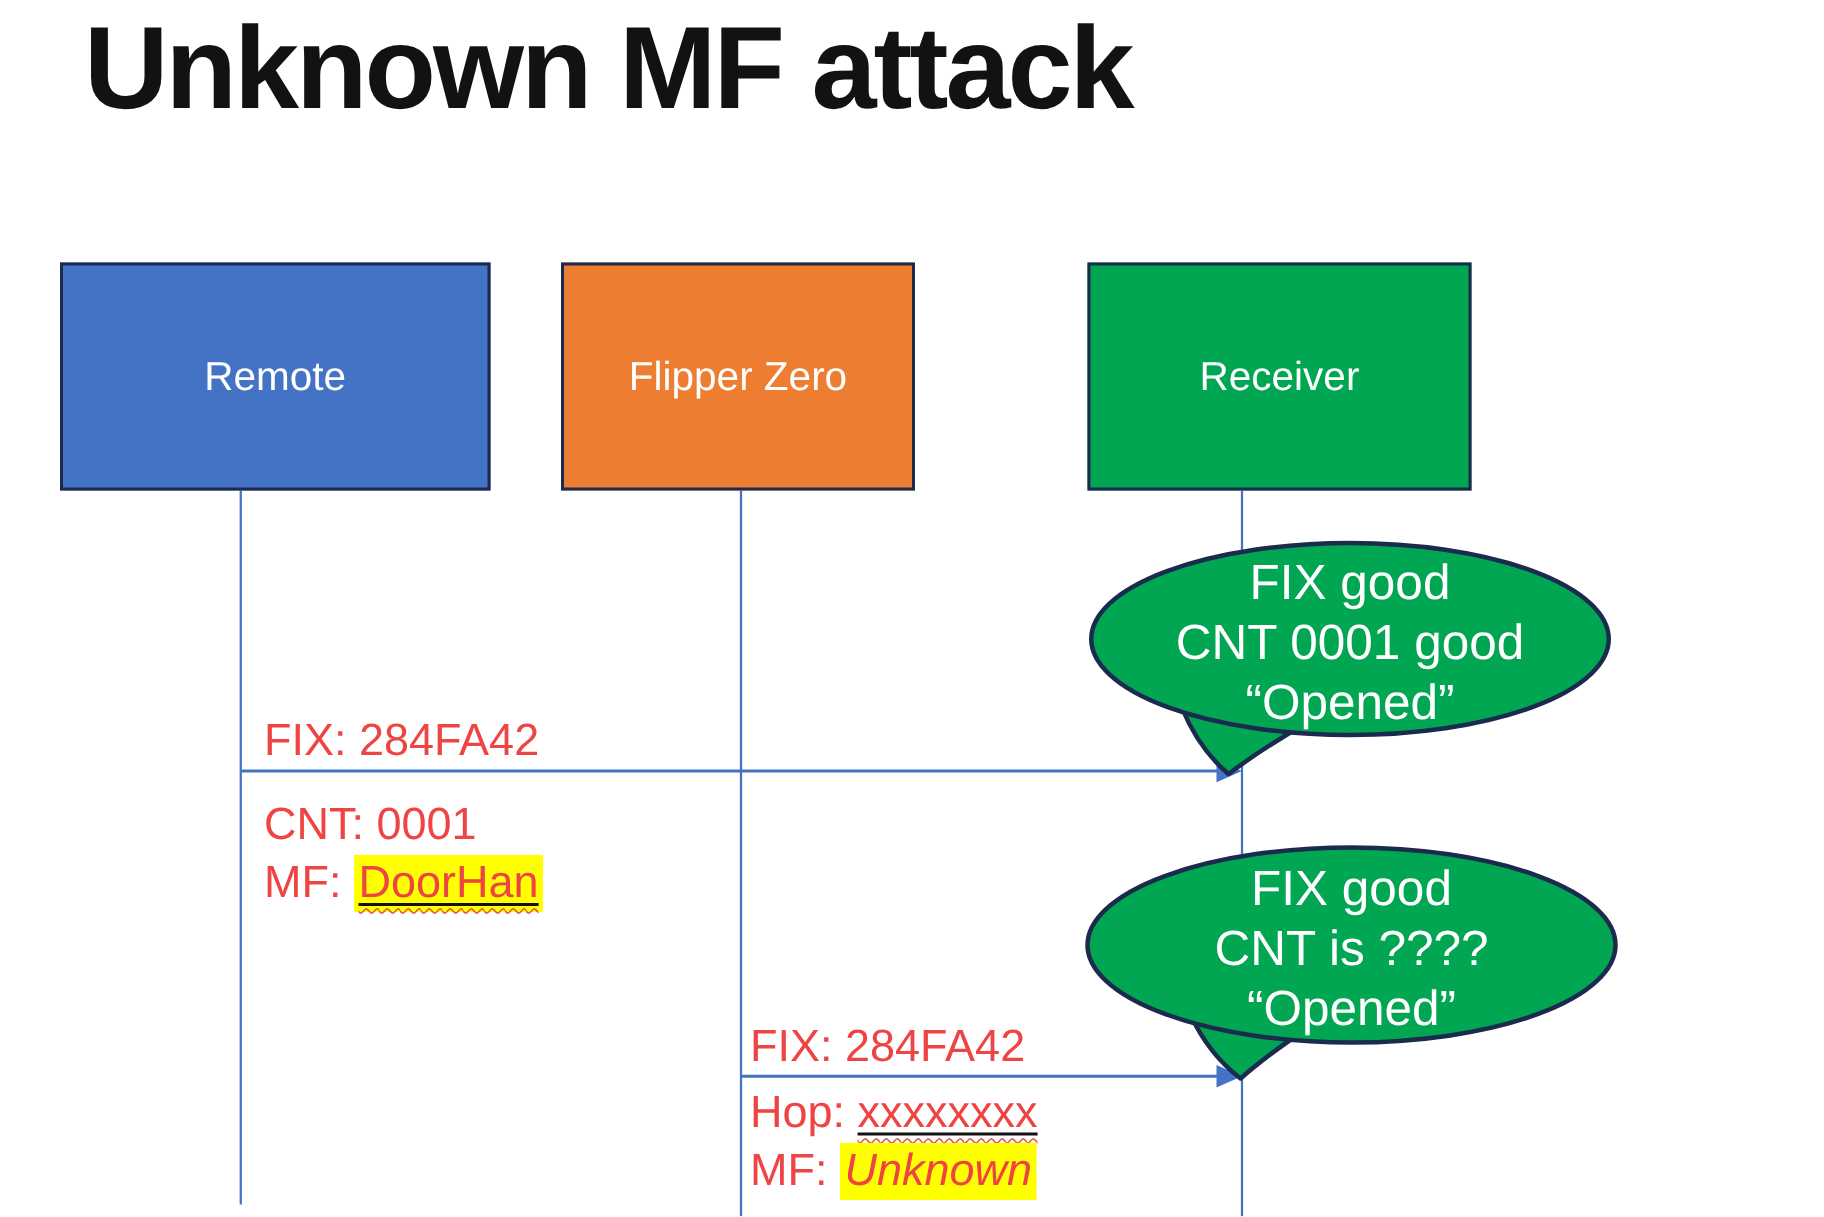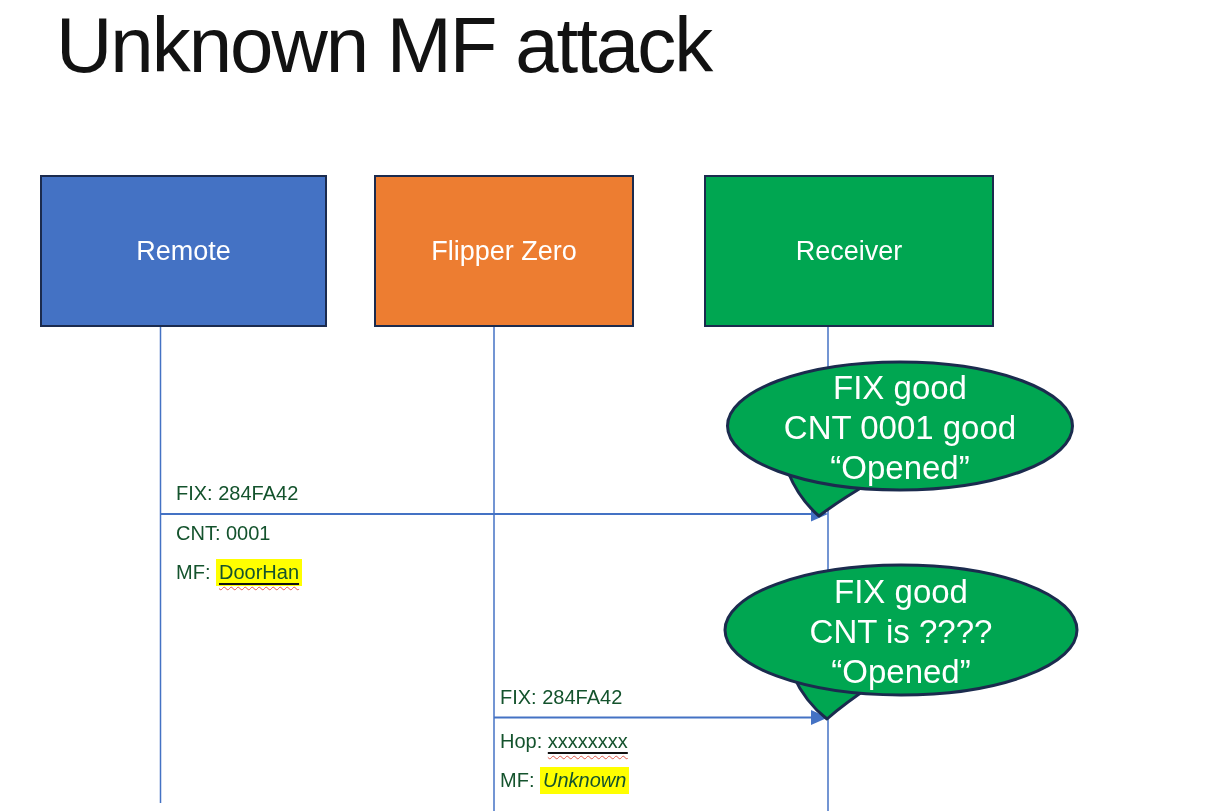--- a/index.html
+++ b/index.html
@@ -6,39 +6,39 @@
   #slide{
     position:relative;
     width:1216px;height:811px;
     background:#ffffff;
     overflow:hidden;
     font-family:"Liberation Sans", sans-serif;
   }
   #shape-layer{position:absolute;left:0;top:0;width:1216px;height:811px;}
   .slide-title{
     position:absolute;left:56px;top:0px;
-    font-size:78px;font-weight:400;letter-spacing:-2px;
+    font-size:78px;font-weight:700;letter-spacing:-2px;
     color:#121212;white-space:nowrap;
   }
   .actor-box{
     position:absolute;top:175px;height:152px;
     border:2.5px solid #1b2b4e;
     box-sizing:border-box;
     display:flex;align-items:center;justify-content:center;
     color:#ffffff;font-size:27px;
   }
   .box-remote{left:40px;width:287px;}
-  .box-flipper{left:374px;width:260px;}
-  .box-receiver{left:704px;width:290px;}
+  .box-flipper{left:374px;width:236px;}
+  .box-receiver{left:725px;width:256px;}
   .msg-label{
     position:absolute;
-    font-size:20px;color:#14532d;line-height:39px;white-space:nowrap;
+    font-size:30px;color:#ef4444;line-height:39px;white-space:nowrap;
   }
   .msg1-above{left:176px;top:474px;}
-  .msg1-below{left:176px;top:514px;}
+  .msg1-below{left:176px;top:530px;}
   .msg2-above{left:500px;top:678px;}
   .msg2-below{left:500px;top:722px;}
   .hl{background:#ffff00;padding:2px 3px 3px 3px;}
   .ul{text-decoration:underline;text-decoration-thickness:1.5px;text-underline-offset:4px;text-decoration-color:#111;}
   .wavy{text-decoration:underline wavy;text-decoration-color:#e05a4b;text-decoration-thickness:1px;text-underline-offset:7px;}
   .bubble-text{
     position:absolute;width:324px;
     text-align:center;color:#ffffff;
     font-size:33px;line-height:40px;white-space:nowrap;
   }

